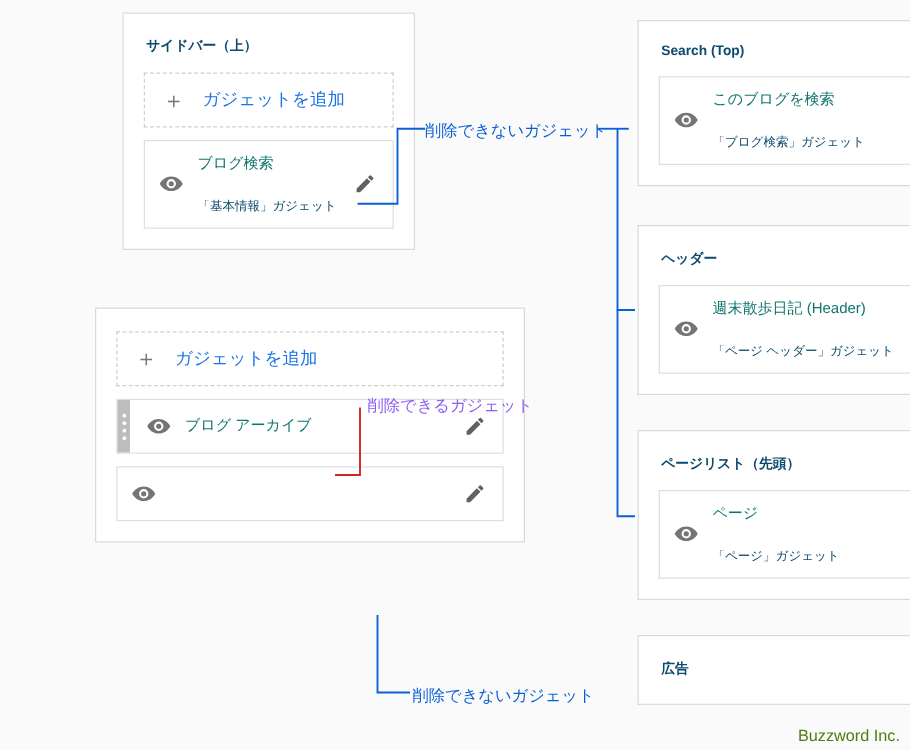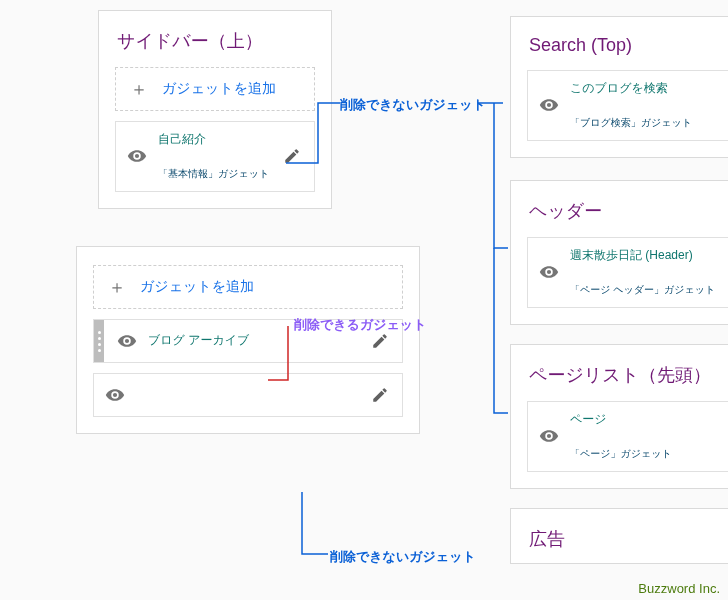--- a/index.html
+++ b/index.html
@@ -18,23 +18,23 @@
     background: #ffffff;
     border: 1px solid #dadada;
     box-sizing: border-box;
     padding: 18px 16px 16px 16px;
   }
   .panel.rcrop {
     border-right: none;
     padding-right: 0;
   }
   .panel-title {
-    font-size: 18px;
-    font-weight: 400;
-    color: #701a75;
+    font-size: 11px;
+    font-weight: 700;
+    color: #0c4a6e;
     margin: 0 0 14px 2px;
   }
 
   .add-gadget {
     border: 1px dashed #cfcfcf;
     display: flex;
     align-items: center;
     gap: 14px;
     padding: 12px 14px;
     color: #1a73e8;
@@ -89,21 +89,21 @@
   .pencil {
     width: 20px; height: 20px; color: #616161; display: flex;
     align-items: center; justify-content: center; flex: 0 0 20px; cursor: pointer;
   }
   .pencil svg { width: 18px; height: 18px; fill: currentColor; }
 
   
   .anno {
     position: absolute;
     font-size: 13px;
-    font-weight: 700;
+    font-weight: 400;
     white-space: nowrap;
     pointer-events: none;
   }
   .anno.blue { color: #0a60d6; }
   .anno.red  { color: #8b5cf6; }
 
   .brand {
     position: absolute;
     right: 8px;
     bottom: 4px;
@@ -126,21 +126,21 @@
     <span>ガジェットを追加</span>
   </div>
 
   <div class="gadget">
     <span class="eye">
       <svg viewBox="0 0 24 24">
           <path d="M12 5c-5 0-9.27 3.11-11 7 1.73 3.89 6 7 11 7s9.27-3.11 11-7c-1.73-3.89-6-7-11-7zm0 11.5A4.5 4.5 0 1 1 16.5 12 4.5 4.5 0 0 1 12 16.5zm0-7A2.5 2.5 0 1 0 14.5 12 2.5 2.5 0 0 0 12 9.5z"></path>
         </svg>
     </span>
     <div class="gtext">
-      <div class="gtitle">自己紹介</div>
+      <div class="gtitle">ブログ検索</div>
       <div class="gsub">「基本情報」ガジェット</div>
     </div>
     <span class="pencil">
       <svg viewBox="0 0 24 24">
           <path d="M3 17.25V21h3.75L17.81 9.94l-3.75-3.75L3 17.25zM20.71 7.04a1 1 0 0 0 0-1.41l-2.34-2.34a1 1 0 0 0-1.41 0L15.13 5.12l3.75 3.75 1.83-1.83z"></path>
         </svg>
     </span>
   </div>
 </div>
 

